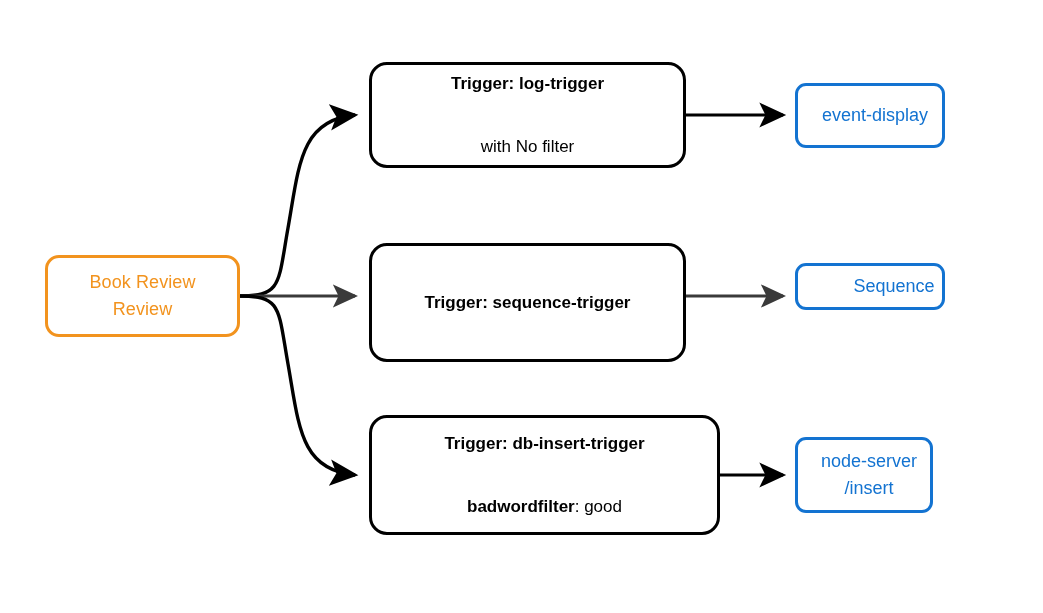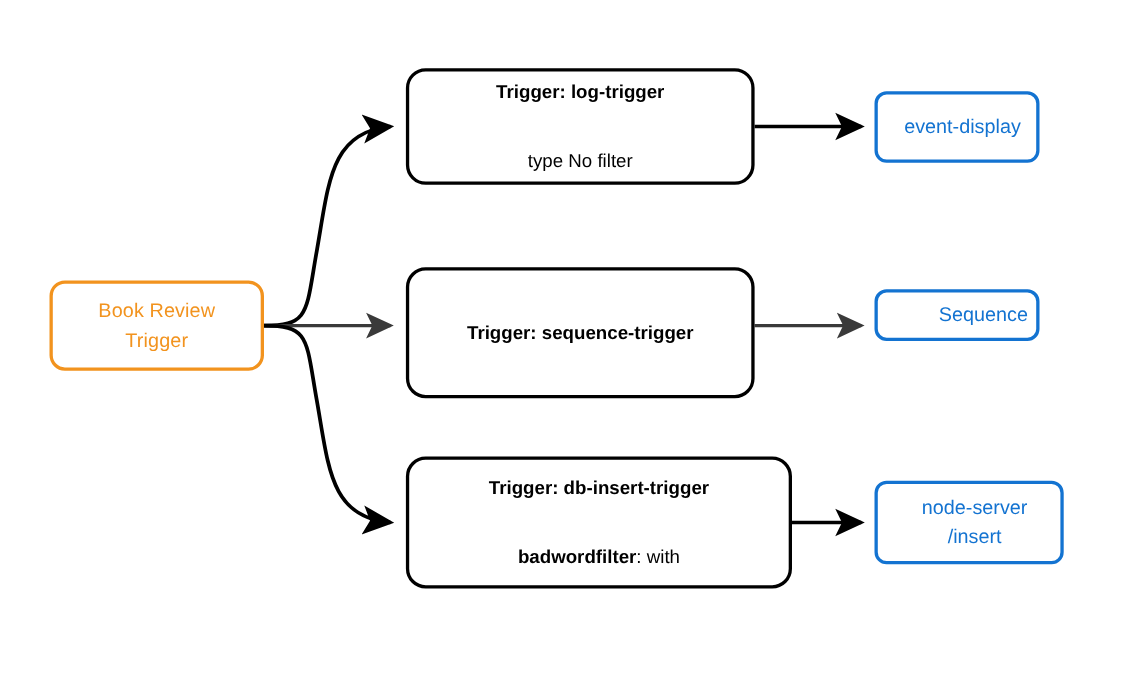--- a/index.html
+++ b/index.html
@@ -105,53 +105,53 @@
 
     <path d="M686,115 L783,115" fill="none" stroke="#000000" stroke-width="3.2" marker-end="url(#ah-black)"></path>
 
     <path d="M686,296 L783,296" fill="none" stroke="#3a3a3a" stroke-width="3.0" marker-end="url(#ah-gray)"></path>
 
     <path d="M686,475 L783,475" fill="none" stroke="#000000" stroke-width="3.2" marker-end="url(#ah-black)"></path>
   </svg>
 
   <div class="node broker" style="left:45px; top:255px; width:195px; height:82px;">
     <span class="ln">Book Review</span>
-    <span class="ln">Trigger</span>
+    <span class="ln">Review</span>
   </div>
 
   <div class="node trigger" style="left:369px; top:62px; width:317px; height:106px;">
     <div class="ln">
       <span class="k">Trigger: log-trigger</span><span></span>
     </div>
     <div class="ln">
-      <span class="k"></span><span>type No filter</span>
+      <span class="k"></span><span>with No filter</span>
     </div>
   </div>
 
   <div class="node trigger" style="left:369px; top:243px; width:317px; height:119px;">
     <div class="ln">
       <span class="k">Trigger: sequence-trigger</span><span></span>
     </div>
   </div>
 
   <div class="node trigger" style="left:369px; top:415px; width:351px; height:120px;">
     <div class="ln">
       <span class="k">Trigger: db-insert-trigger</span><span></span>
     </div>
     <div class="ln">
-      <span class="k">badwordfilter</span><span>: with</span>
+      <span class="k">badwordfilter</span><span>: good</span>
     </div>
   </div>
 
   <div class="node target" style="left:795px; top:83px; width:150px; height:65px;">
     <span class="ln">event-display</span>
   </div>
 
   <div class="node target" style="left:795px; top:263px; width:150px; height:47px;padding-left:38px;">
     <span class="ln">Sequence</span>
   </div>
 
-  <div class="node target" style="left:795px; top:437px; width:172px; height:76px;">
+  <div class="node target" style="left:795px; top:437px; width:138px; height:76px;">
     <span class="ln">node-server</span>
     <span class="ln">/insert</span>
   </div>
 
 </div>
 
 </body></html>

